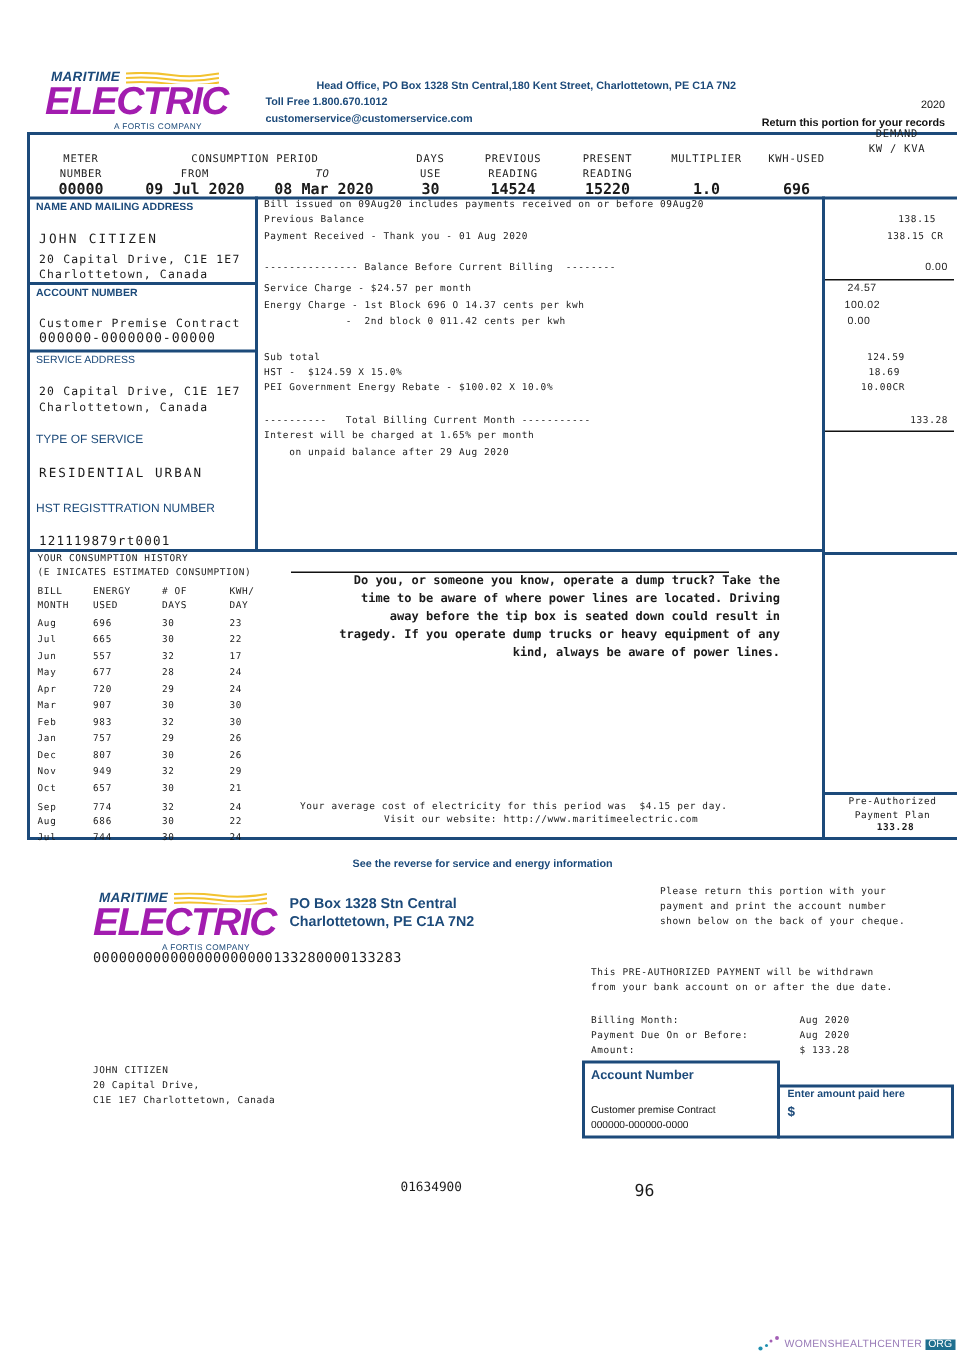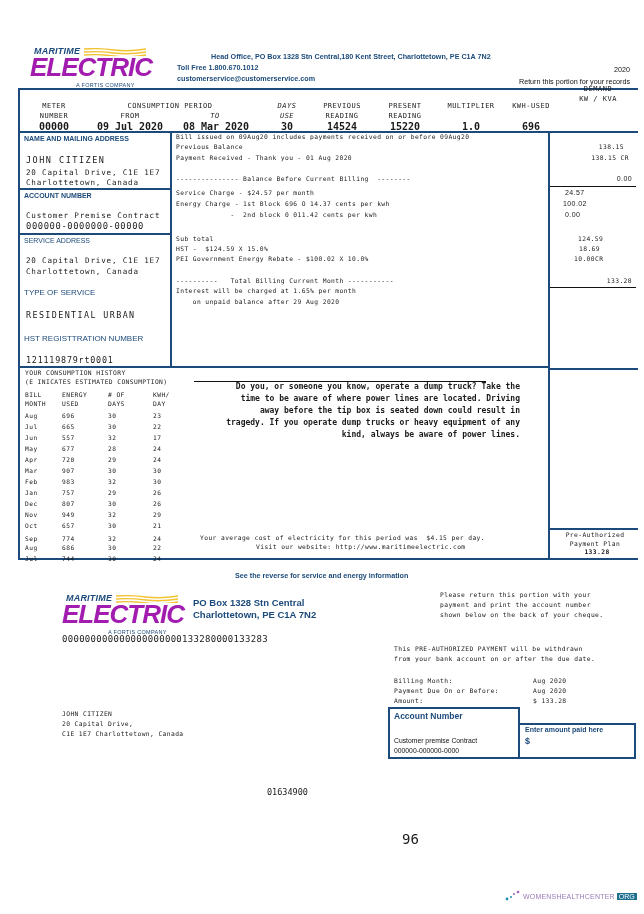--- a/index.html
+++ b/index.html
@@ -42,42 +42,42 @@
     <path d="M0 7 Q15 6 30 8 T62 7" stroke="#f2c230" stroke-width="1.4" fill="none"></path>
   </svg>
   <span class="electric">ELECTRIC</span>
   <span class="fortis">A FORTIS COMPANY</span>
 </div>
 
 <div class="abs hdr-line" style="left:183px;top:51px;margin-left:28px;">Head Office, PO Box 1328 Stn Central,180 Kent Street, Charlottetown, PE C1A 7N2</div>
 <div class="abs hdr-line" style="left:177px;top:62px;">Toll Free 1.800.670.1012</div>
 <div class="abs hdr-line" style="left:177px;top:73px;">customerservice@customerservice.com</div>
 <div class="abs hdr-line" style="right:14px;top:64px;font-weight:normal;color:#111;">2020</div>
-<div class="abs hdr-line" style="right:14px;top:76px;font-weight:normal;color:#111;">Return this portion for your records</div>
+<div class="abs hdr-line" style="right:14px;top:76px;font-weight:bold;color:#111;">Return this portion for your records</div>
 
 <div class="bline" style="left:18px;top:88px;width:620px;height:2px;"></div>
 <div class="bline" style="left:18px;top:88px;width:2px;height:472px;"></div>
 <div class="bline" style="left:18px;top:558px;width:620px;height:2px;"></div>
 <div class="bline" style="left:18px;top:131px;width:620px;height:2px;"></div>
 <div class="bline" style="left:170px;top:131px;width:2px;height:236px;"></div>
 <div class="bline" style="left:548px;top:131px;width:2px;height:429px;"></div>
 <div class="bline" style="left:18px;top:366px;width:532px;height:2px;"></div>
 <div class="bline" style="left:550px;top:368px;width:88px;height:2px;"></div>
 <div class="bline" style="left:550px;top:528px;width:88px;height:2px;"></div>
 <div class="bline" style="left:18px;top:188px;width:152px;height:2px;"></div>
 <div class="bline" style="left:18px;top:233px;width:152px;height:2px;"></div>
 <div class="abs" style="left:550px;top:186px;width:86px;height:1px;background:#111;"></div>
 <div class="abs" style="left:550px;top:287px;width:86px;height:1px;background:#111;"></div>
 
 <div class="abs meter-h" style="left:30px;top:101px;width:48px;white-space:pre;">METER
 NUMBER</div>
 <div class="abs meter-h" style="left:100px;top:101px;width:140px;">CONSUMPTION PERIOD</div>
 <div class="abs meter-h" style="left:100px;top:111px;width:60px;">FROM</div>
 <div class="abs meter-h" style="left:185px;top:111px;width:60px;font-style:italic;">TO</div>
-<div class="abs meter-h" style="left:272px;top:101px;width:30px;white-space:pre;font-style:italic;">DAYS
+<div class="abs meter-h" style="left:272px;top:101px;width:30px;white-space:pre;">DAYS
 USE</div>
 <div class="abs meter-h" style="left:316px;top:101px;width:52px;white-space:pre;">PREVIOUS
 READING</div>
 <div class="abs meter-h" style="left:380px;top:101px;width:50px;white-space:pre;">PRESENT
 READING</div>
 <div class="abs meter-h" style="left:440px;top:101px;width:62px;">MULTIPLIER</div>
 <div class="abs meter-h" style="left:506px;top:101px;width:50px;">KWH-USED</div>
 <div class="abs meter-h" style="left:568px;top:84px;width:60px;white-space:pre;">DEMAND
 KW / KVA</div>
 
@@ -281,21 +281,21 @@
 <div class="box" style="left:518px;top:723px;width:118px;height:36px;">
   <div class="sans" style="position:absolute;left:5px;top:1px;font-size:7px;font-weight:bold;color:#1c4a7a;">Enter amount paid here</div>
   <div class="sans" style="position:absolute;left:5px;top:11px;font-size:9px;font-weight:bold;color:#1c4a7a;">$</div>
 </div>
 
 <div class="abs small" style="left:62px;top:709px;line-height:10px;">JOHN CITIZEN</div>
 <div class="abs small" style="left:62px;top:719px;line-height:10px;">20 Capital Drive,</div>
 <div class="abs small" style="left:62px;top:729px;line-height:10px;">C1E 1E7 Charlottetown, Canada</div>
 
 <div class="abs mono" style="left:267px;top:787px;font-size:8.5px;">01634900</div>
-<div class="abs mono" style="left:402px;top:787px;font-size:14px;margin-top:44px;">96</div>
+<div class="abs mono" style="left:423px;top:787px;font-size:11px;">96</div>
 
 <div class="abs" style="left:505px;top:890px;display:flex;align-items:center;gap:2px;">
   <svg width="16" height="12" viewBox="0 0 16 12">
     <circle cx="2" cy="9" r="1.4" fill="#1f8fb0"></circle>
       <circle cx="6" cy="7" r="1" fill="#1f8fb0"></circle>
     <circle cx="9" cy="4" r="1" fill="#a35fb5"></circle>
       <circle cx="13" cy="2" r="1.3" fill="#a35fb5"></circle>
   </svg>
   <span class="sans" style="font-size:7px;color:#9a7cb8;letter-spacing:.2px;">WOMENSHEALTHCENTER</span>
   <span class="sans" style="font-size:7px;color:#fff;background:#1f6f8f;padding:0 2px;">ORG</span>

